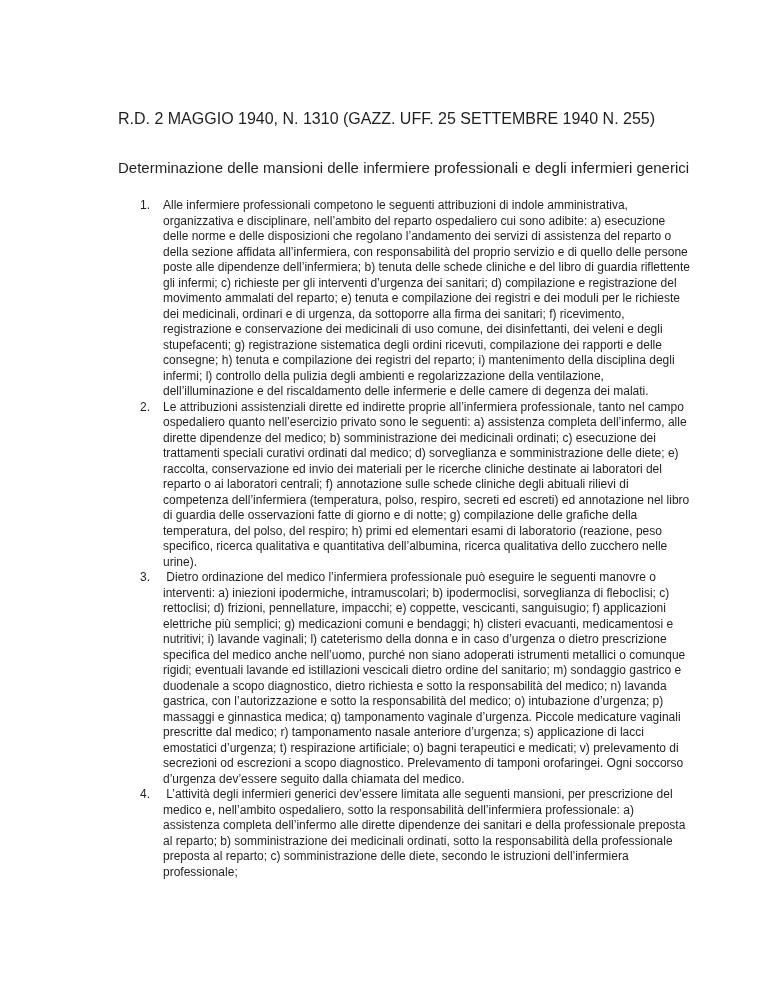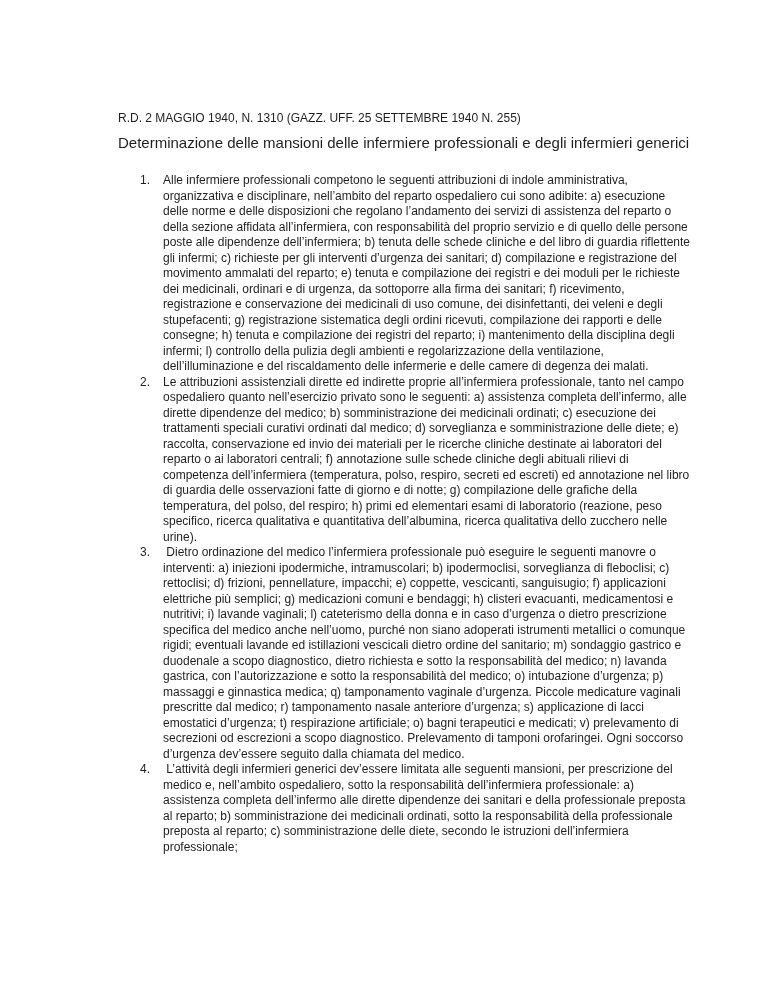--- a/index.html
+++ b/index.html
@@ -18,22 +18,22 @@
   }
   .doc-content {
     position: absolute;
     left: 118px;
     top: 111px;
     width: 572px;
     font-size: 12px;
     line-height: 15.5px;
   }
   .doc-title {
-    margin: 0 0 8px 0;
-    font-size: 12px;
+    margin: 0 0 33px 0;
+    font-size: 16px;
     font-weight: normal;
     line-height: 15.5px;
     white-space: nowrap;
   }
   .doc-subtitle {
     margin: 0 0 23px 0;
     font-size: 15px;
     font-weight: normal;
     line-height: 15.5px;
     white-space: nowrap;

